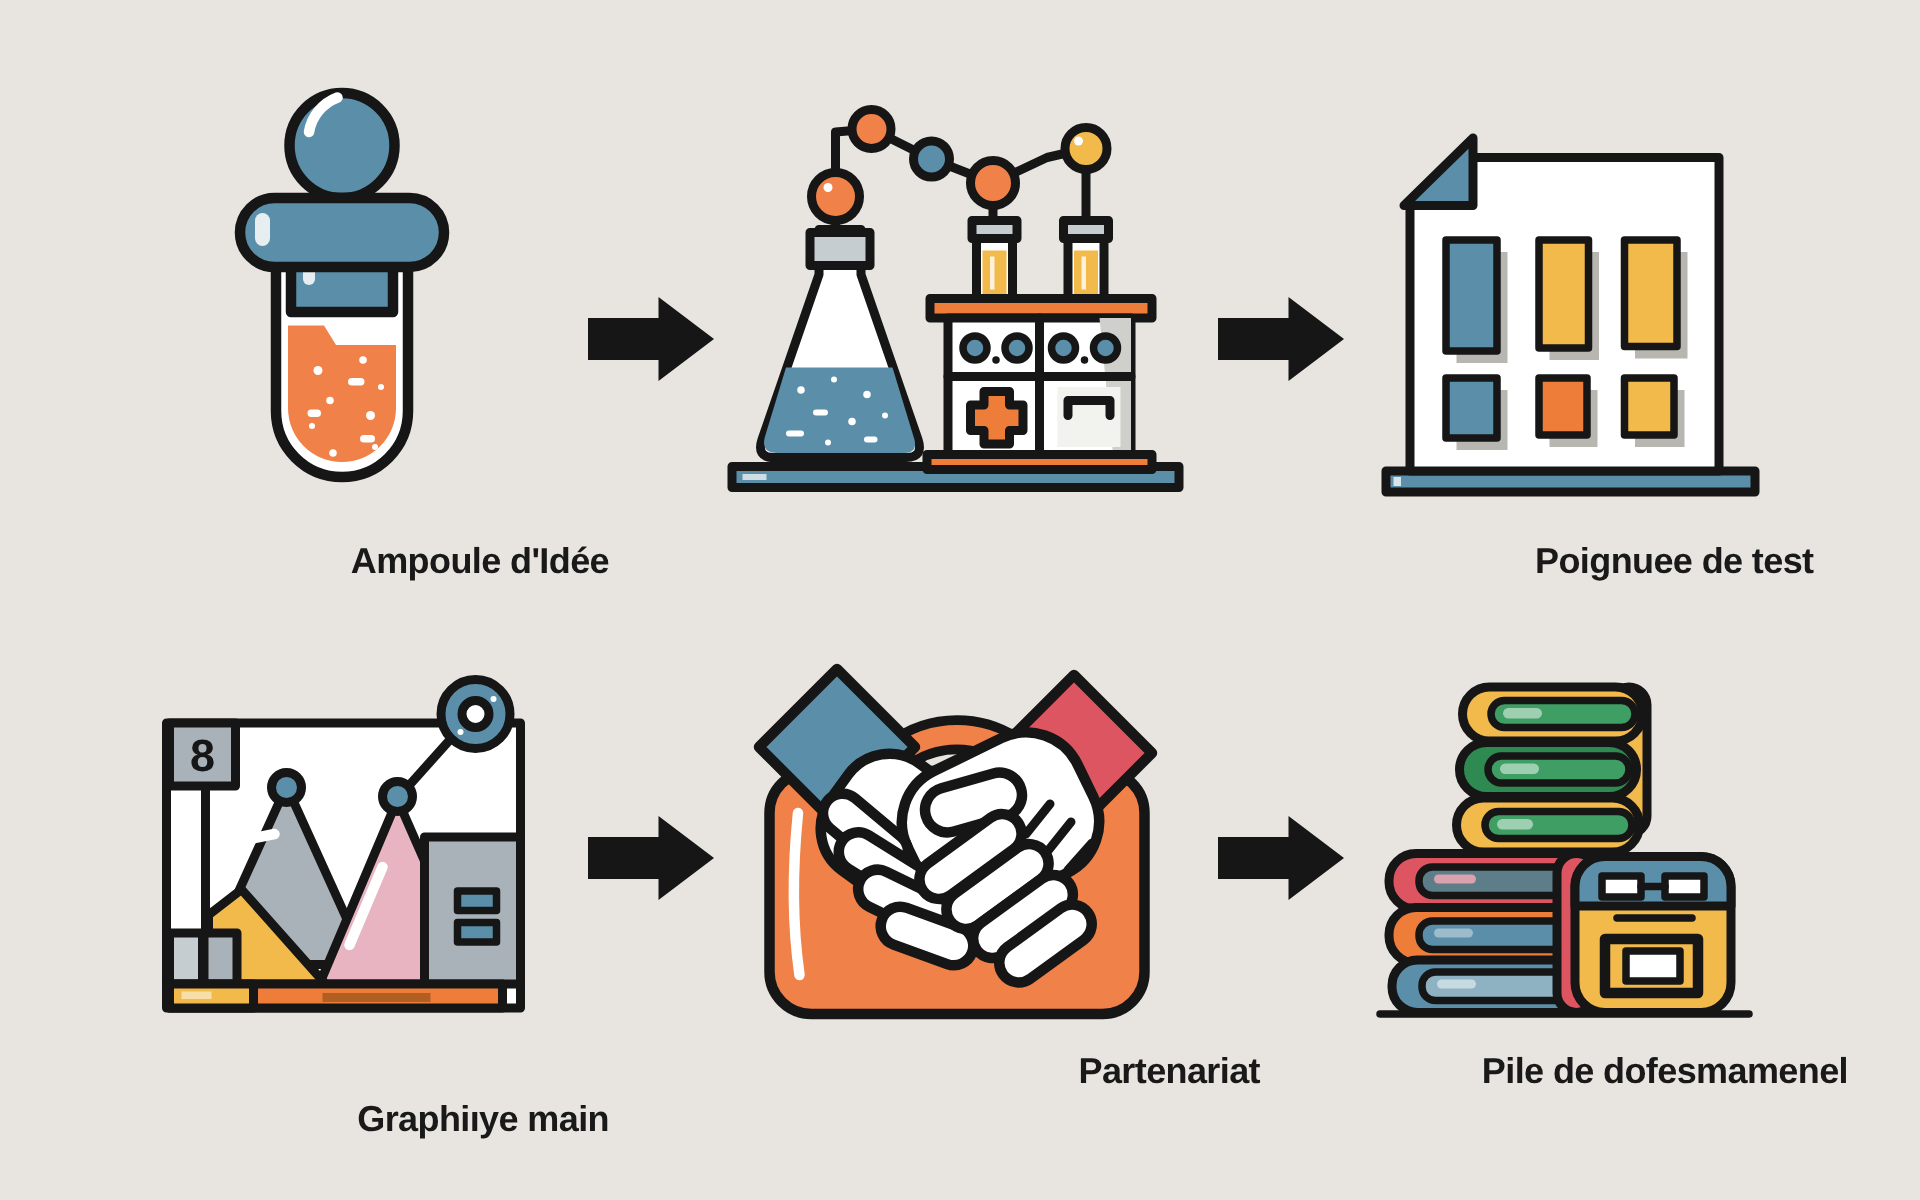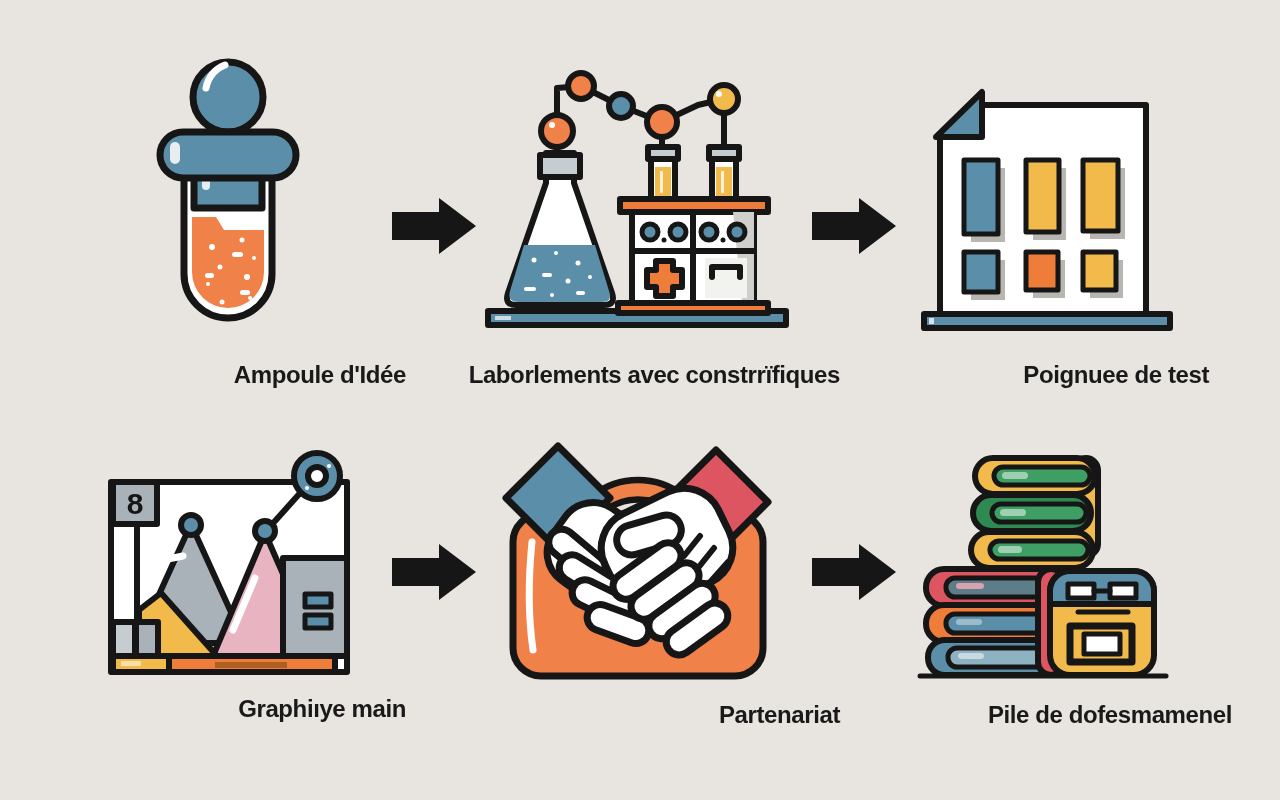--- a/index.html
+++ b/index.html
@@ -274,19 +274,18 @@
       <rect class="f-white ol5" x="170" y="146" width="26" height="14"></rect>
       <rect class="f-white ol5" x="212" y="146" width="26" height="14"></rect>
       <line class="ln5" x1="196" y1="153" x2="212" y2="153"></line>
       <line class="ln5" x1="180" y1="174" x2="230" y2="174"></line>
       <rect class="f-yellow ol7" x="172" y="188" width="62" height="36"></rect>
       <rect class="f-white ol5" x="186" y="196" width="36" height="20"></rect>
     </svg>
   </div>
 
   <div class="caption" style="left:60px;top:360px;width:346px">Ampoule d'Idée</div>
-  <div class="caption" style="left:440px;top:360px;width:400px">Laborlements avec constrrïfiques</div>
   <div class="caption" style="left:845px;top:360px;width:364px">Poignuee de test</div>
-  <div class="caption" style="left:60px;top:694px;width:346px">Graphiıye main</div>
+  <div class="caption" style="left:60px;top:732px;width:346px">Graphiıye main</div>
   <div class="caption" style="left:440px;top:700px;width:400px">Partenariat</div>
   <div class="caption" style="left:868px;top:700px;width:364px">Pile de dofesmamenel</div>
 
 </div>
 
 </body></html>

